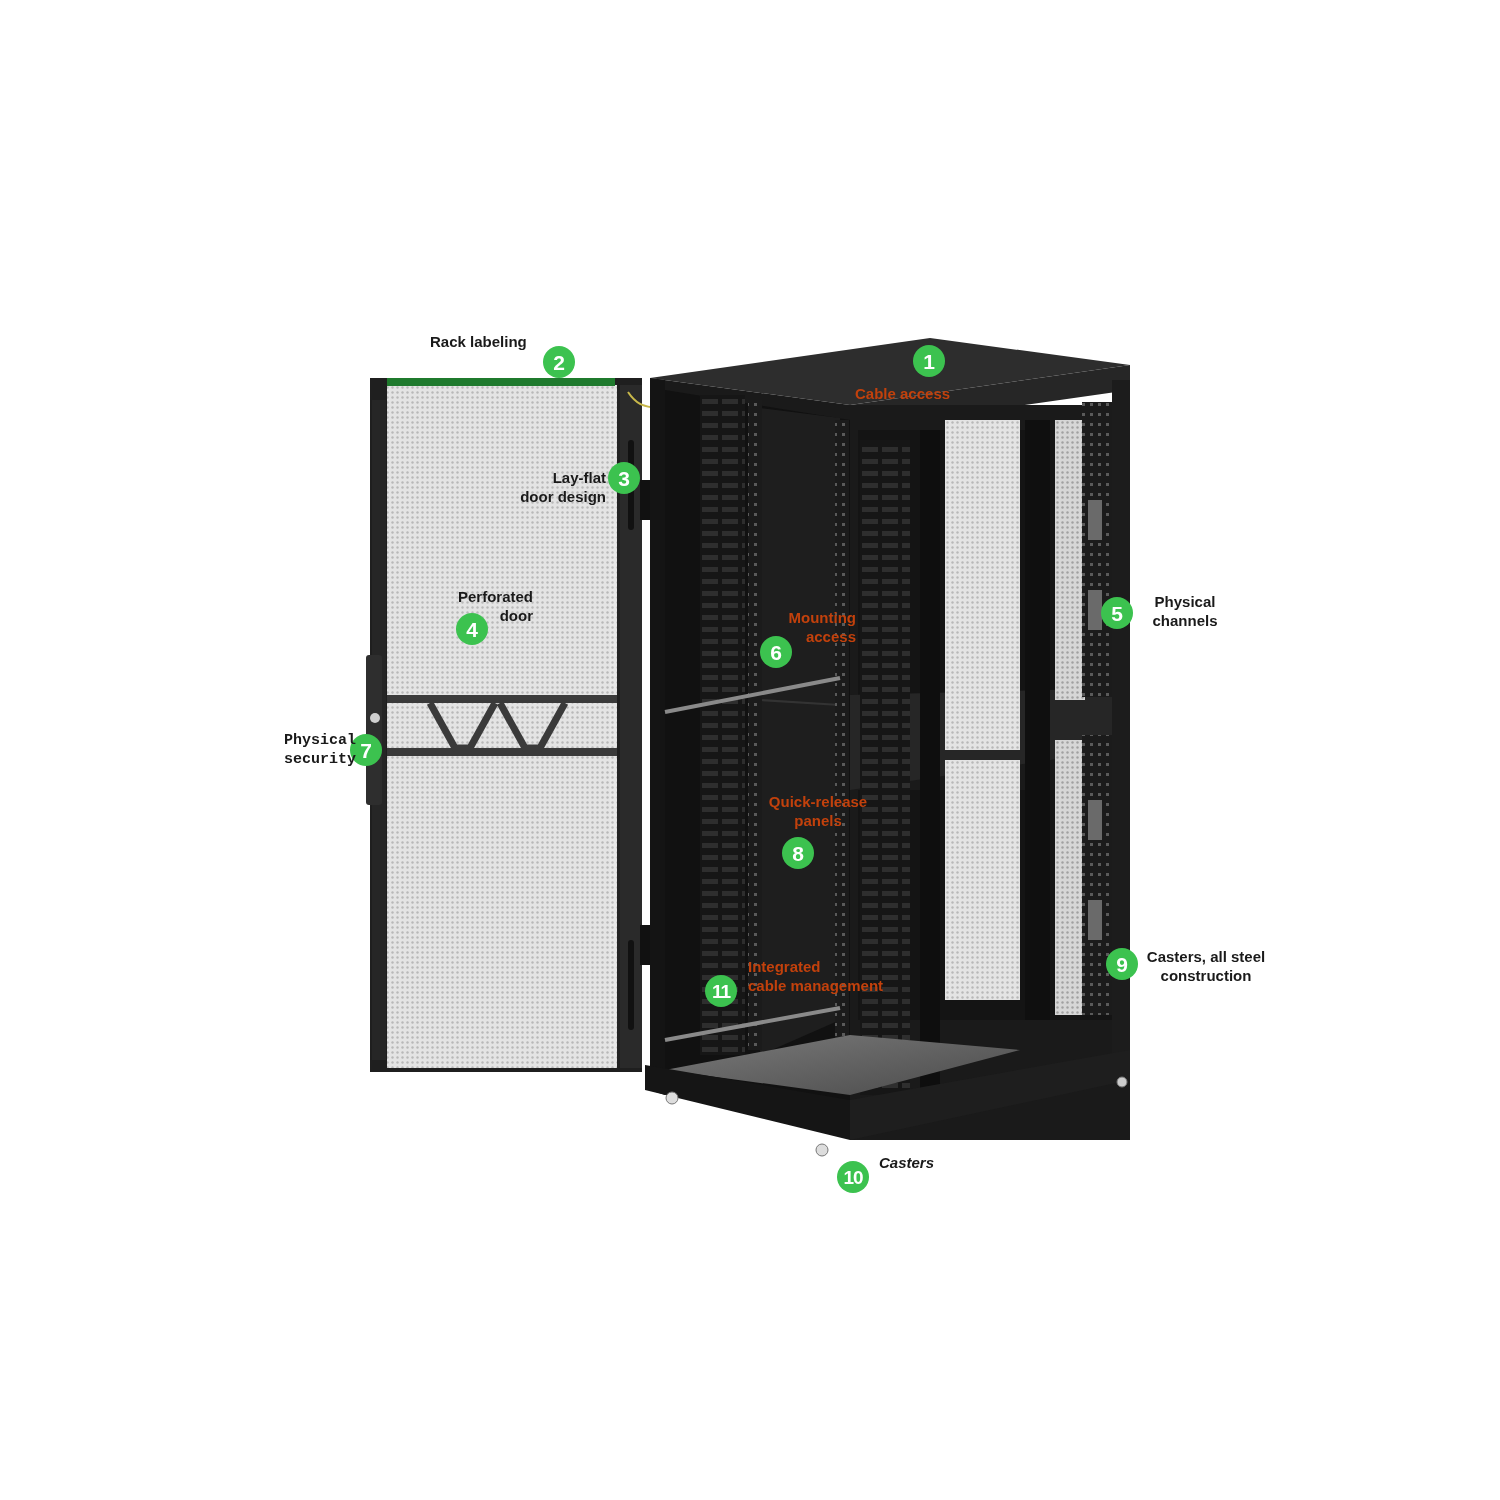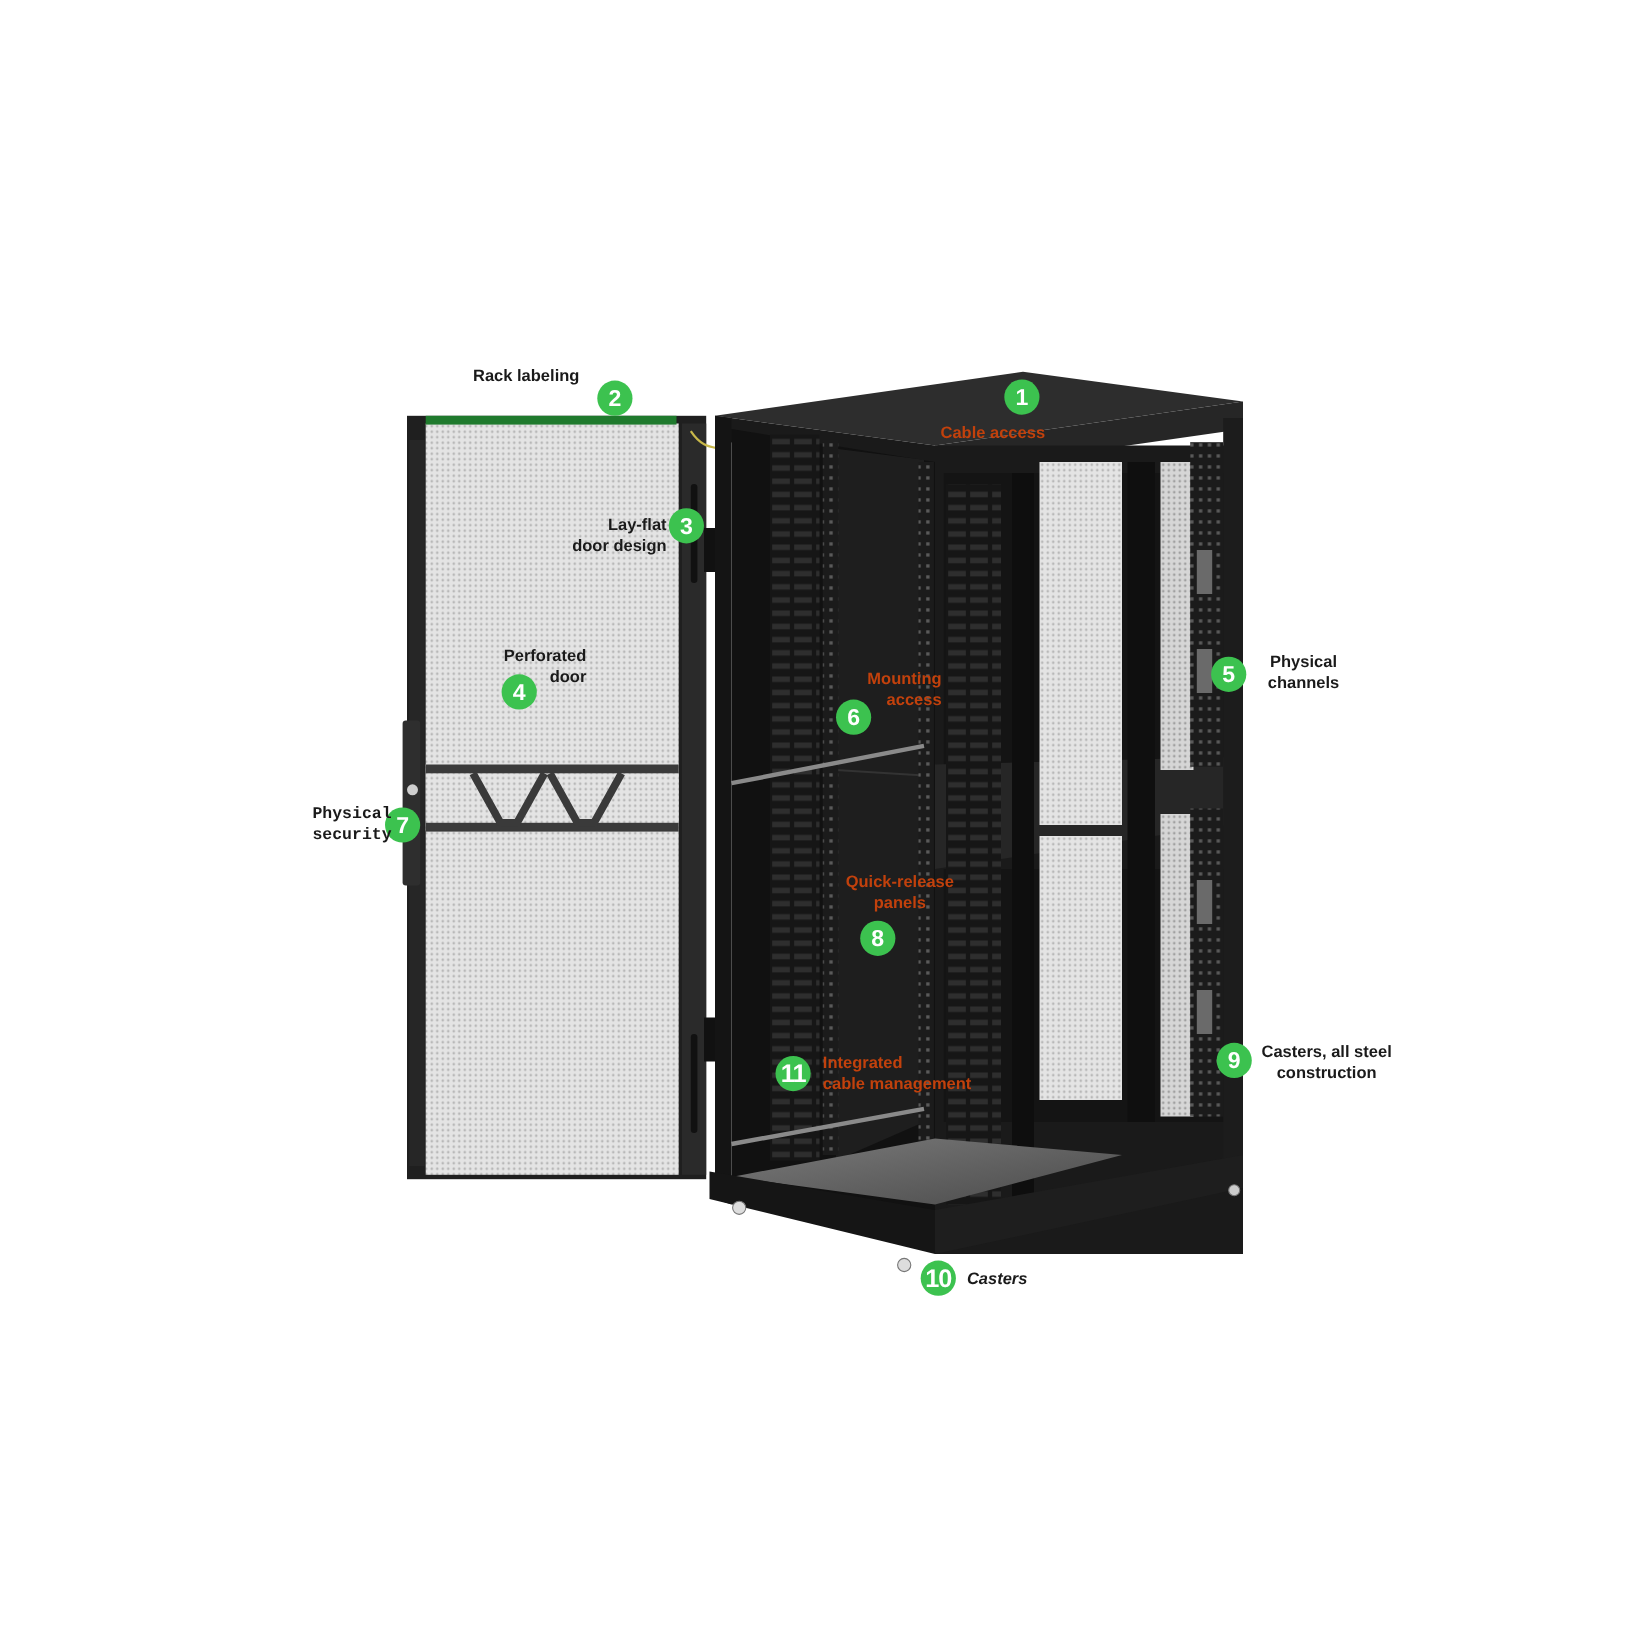--- a/index.html
+++ b/index.html
@@ -5,21 +5,21 @@
   html, body { margin:0; padding:0; background:#ffffff; }
   body { width:1500px; height:1500px; position:relative; overflow:hidden;
          font-family:"Liberation Sans", sans-serif; }
   .stage { position:absolute; left:0; top:0; width:1500px; height:1500px; }
   svg.art { position:absolute; left:0; top:0; }
 
   .badge { position:absolute; width:32px; height:32px; border-radius:50%;
            background:#3cc24f; color:#fff; font-weight:bold; font-size:21px;
            display:flex; align-items:center; justify-content:center;
            line-height:1; font-family:"Liberation Sans", sans-serif; }
-  .badge.two { font-size:23px; letter-spacing:-1px; }
+  .badge.two { font-size:19px; letter-spacing:-1px;margin-top:15px; }
 
   .lbl { position:absolute; font-weight:bold; font-size:15px; line-height:19px;
          white-space:nowrap; font-family:"Liberation Sans", sans-serif; }
   .lbl.dark { color:#1a1a1a; }
   .lbl.light { color:#c2410c; }
   .lbl.right { text-align:right; }
   .lbl.center { text-align:center; }
   .lbl span { display:block; }
 </style>
 </head>

